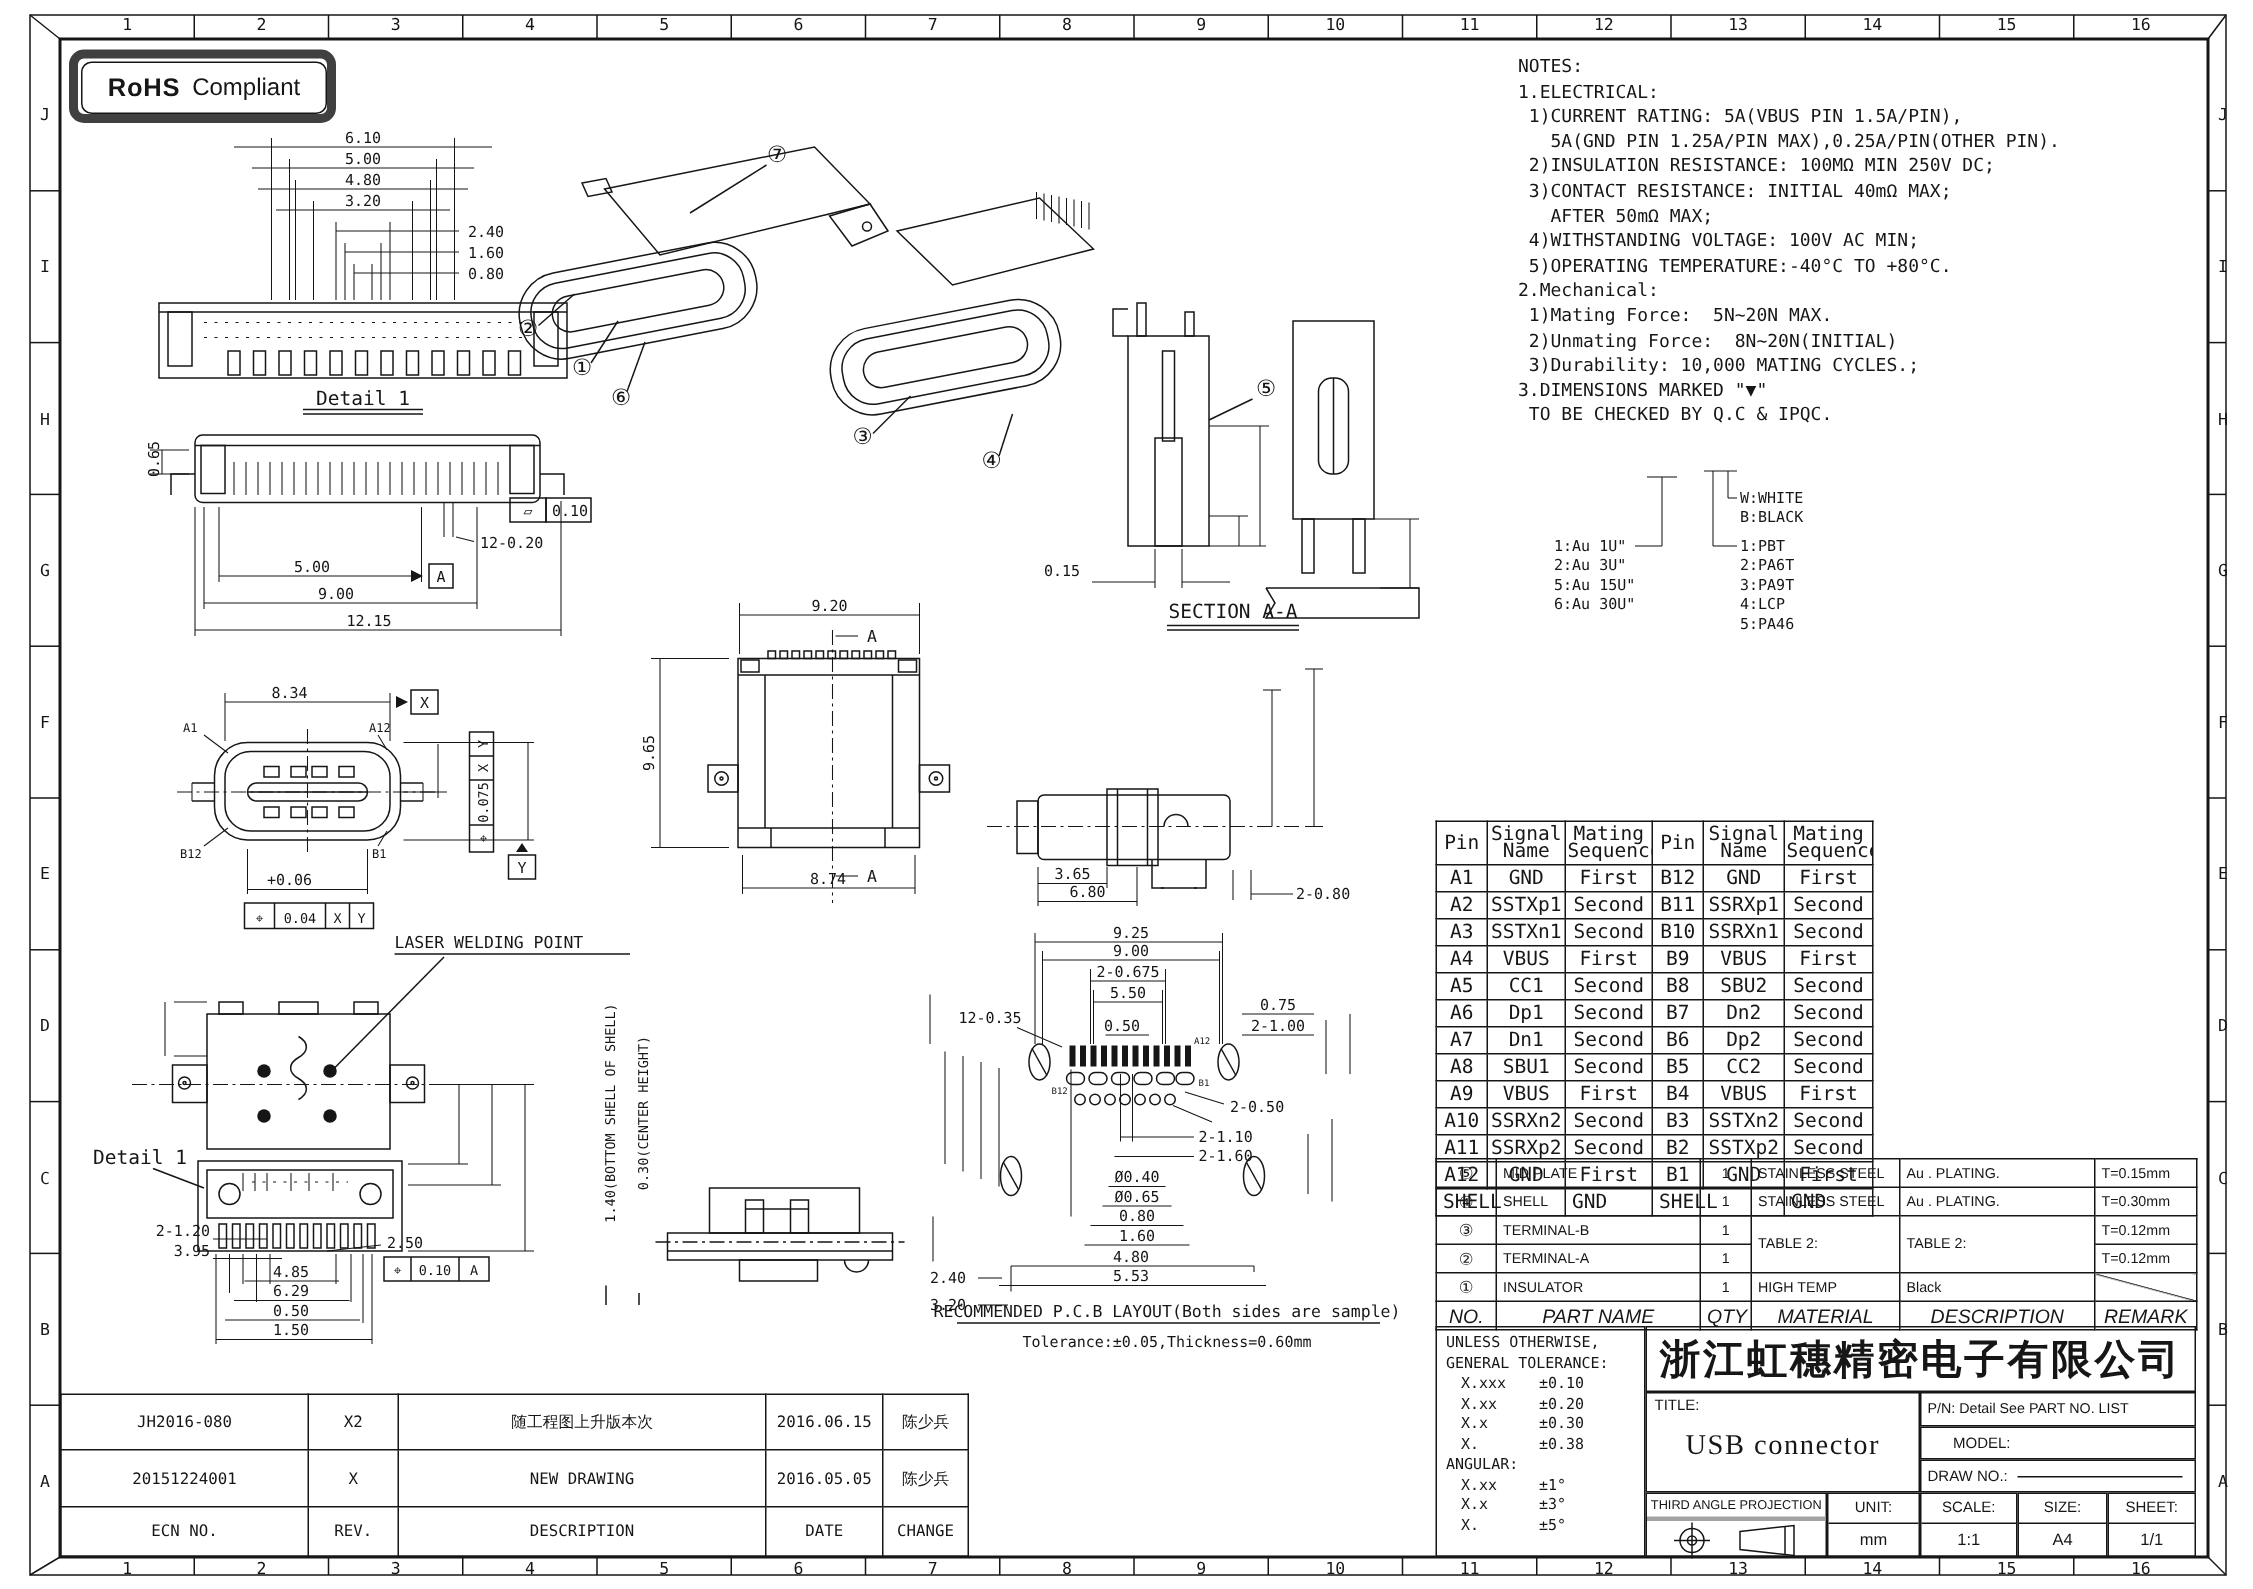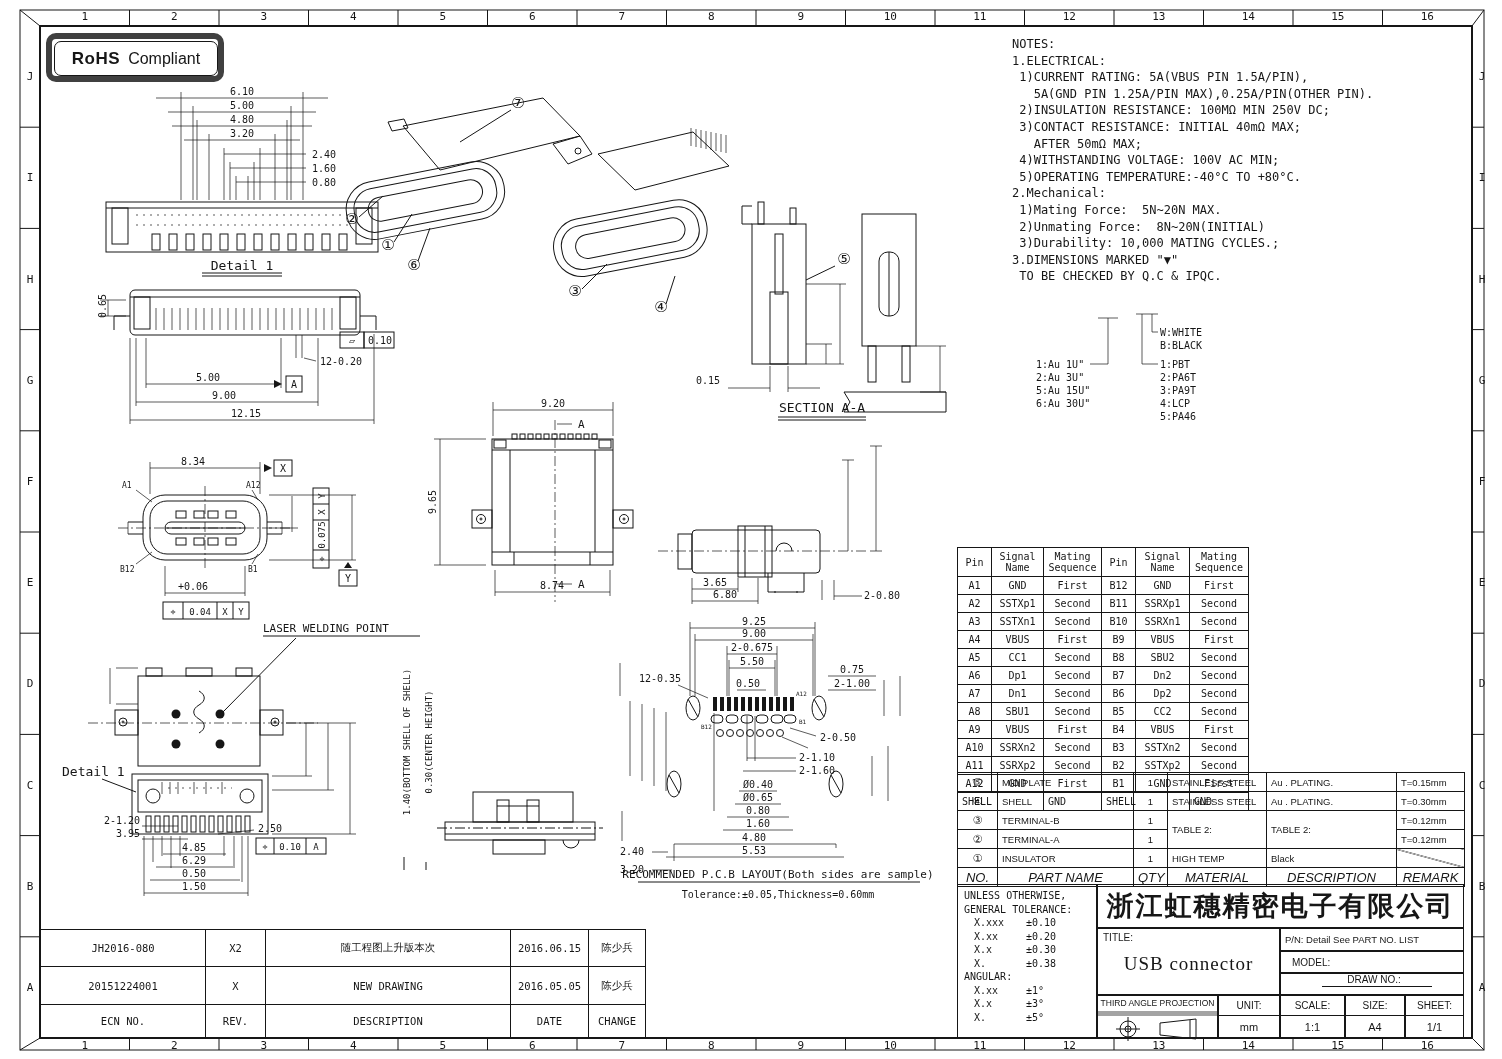--- a/index.html
+++ b/index.html
@@ -29,21 +29,21 @@
   .rohs b{font-size:17px;letter-spacing:.5px;}
   
   .notes{position:absolute;left:1012px;top:36px;width:452px;font-size:12px;line-height:16.6px;}
   .notes .nl{white-space:pre;}
   
   .legend{position:absolute;left:1018px;top:306px;width:262px;height:150px;font-size:10px;}
   .legend .list{position:absolute;line-height:13px;}
   
   table{border-collapse:collapse;table-layout:fixed;}
   td,th{border:1px solid #161616;overflow:hidden;white-space:nowrap;}
-  .pintb{position:absolute;left:957px;top:547px;width:291px;height:222px;font-size:10px;text-align:center;}
+  .pintb{position:absolute;left:957px;top:547px;width:291px;height:222px;font-size:13px;text-align:center;}
   .pintb th{font-weight:normal;height:26px;line-height:11px;}
   .pintb td{height:15px;}
   .pintb td.l{text-align:left;padding-left:4px;}
   .partstb{position:absolute;left:957px;top:772px;width:507px;height:109px;font-size:9.5px;font-family:"Liberation Sans",sans-serif;}
   .partstb td{height:18px;padding:0 4px;}
   .partstb td.c{text-align:center;padding:0;}
   .partstb .hdr td{font-style:italic;text-align:center;font-size:13px;}
   .partstb .circ{font-family:"DejaVu Sans",sans-serif;font-size:11px;}
   .diag{background:linear-gradient(to top right,transparent 48.5%,#161616 49.5%,#161616 50.5%,transparent 51.5%);}
   .revtb{position:absolute;left:40px;top:929px;width:605px;height:109px;font-size:10.5px;text-align:center;}
@@ -51,22 +51,22 @@
   
   .tol{position:absolute;left:957px;top:884px;width:140px;height:154px;border:1px solid #161616;
        font-size:10px;line-height:13.5px;padding:4px 0 0 6px;box-sizing:border-box;}
   .tol .row{display:flex;} .tol .row span:first-child{width:52px;margin-left:10px;}
   .tb-cell{position:absolute;border:1px solid #161616;box-sizing:border-box;font-family:"Liberation Sans",sans-serif;}
   .company{left:1097px;top:884px;width:367px;height:44px;display:flex;align-items:center;justify-content:center;
            font-size:27px;font-weight:bold;letter-spacing:2px;}
   .titlecell{left:1097px;top:928px;width:183px;height:67px;font-size:10px;padding:3px 5px;}
   .titlecell .big{font-family:"Liberation Serif",serif;font-size:19px;text-align:center;margin-top:10px;letter-spacing:1px;}
   .pn{left:1280px;top:928px;width:184px;height:23px;font-size:9.5px;display:flex;align-items:center;padding-left:4px;}
-  .model{left:1280px;top:951px;width:184px;height:22px;font-size:10px;display:flex;align-items:center;padding-left:11px;}
-  .drawno{left:1280px;top:973px;width:184px;height:22px;font-size:10px;display:flex;align-items:center;padding-left:4px;flex-direction:column;}
+  .model{left:1280px;top:951px;width:184px;height:22px;font-size:10px;display:flex;align-items:center;padding-left:21px;}
+  .drawno{left:1280px;top:973px;width:184px;height:22px;font-size:10px;display:flex;align-items:center;padding-left:4px;}
   .dash{display:inline-block;width:110px;border-bottom:1px solid #161616;margin-left:6px;height:1px;}
   .proj{left:1097px;top:995px;width:121px;height:43px;font-size:8.5px;text-align:center;}
   .kv{font-size:10px;} .kv .lab{height:19px;border-bottom:1px solid #161616;display:flex;align-items:center;justify-content:center;}
   .kv .val{height:22px;display:flex;align-items:center;justify-content:center;font-size:11px;}
 </style>
 </head>
 <body>
 
 <div class="sheet">
 
@@ -1105,21 +1105,21 @@
   </div>
   <div class="tb-cell pn">P/N: Detail See PART NO. LIST</div>
   <div class="tb-cell model">
       <span>MODEL:</span>
     </div>
   <div class="tb-cell drawno">
       <span>DRAW NO.:</span>
       <span class="dash"></span>
     </div>
   <div class="tb-cell proj">
-    <div style="border-bottom:5px solid #a3a3a3;height:15px;line-height:15px;">THIRD ANGLE PROJECTION</div>
+    <div style="border-bottom:3px solid #a3a3a3;height:15px;line-height:15px;">THIRD ANGLE PROJECTION</div>
     <svg class="ln" width="119" height="26">
       <circle cx="30" cy="13" r="8"></circle>
         <circle cx="30" cy="13" r="3"></circle>
       <line x1="18" y1="13" x2="42" y2="13"></line>
         <line x1="30" y1="1" x2="30" y2="25"></line>
       <polygon points="62,7 98,3 98,23 62,19"></polygon>
         <line x1="92" y1="4" x2="92" y2="22"></line>
     </svg>
   </div>
   <div class="tb-cell kv" style="left:1218px;top:995px;width:62px;height:43px;">

